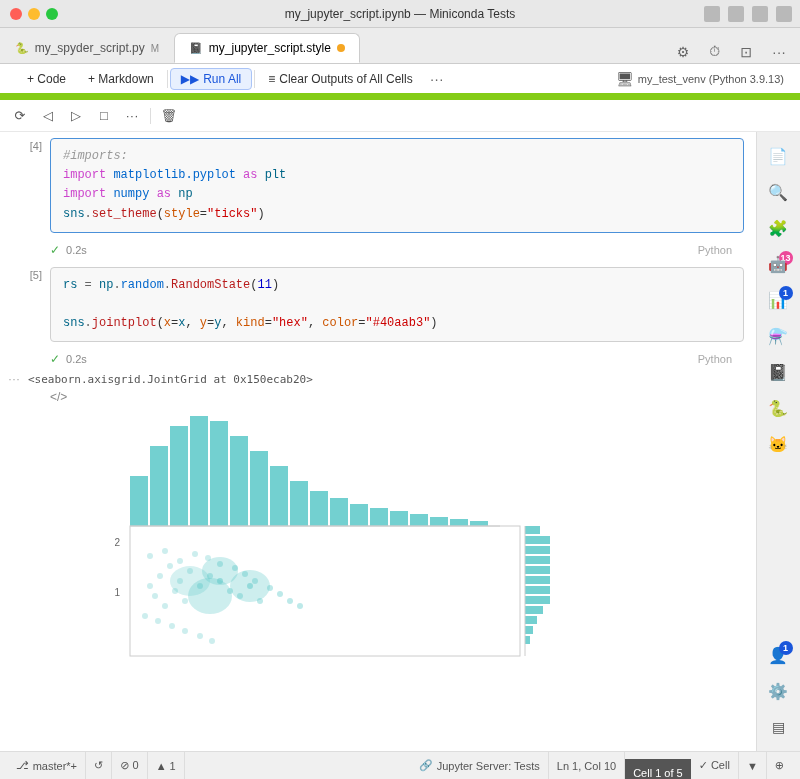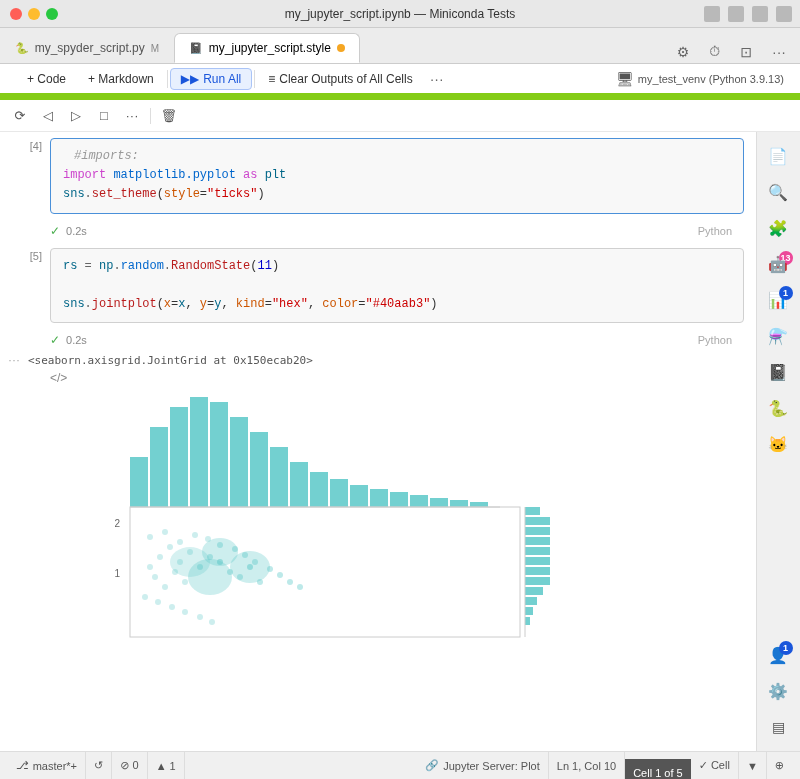--- a/index.html
+++ b/index.html
@@ -193,21 +193,21 @@
       border-color: #4a90d9;
     }
     .code-block {
       padding: 8px 12px;
       font-family: 'Menlo', 'Monaco', 'Courier New', monospace;
       font-size: 12px;
       line-height: 1.6;
       color: #333;
     }
     .code-line { display: block; }
-    .kw-comment { color: #999; font-style: italic; margin-left: 11px; }
+    .kw-comment { color: #999; font-style: italic; }
     .kw-import { color: #cc44cc; }
     .kw-module { color: #0066cc; }
     .kw-as { color: #cc44cc; }
     .kw-alias { color: #006688; }
     .kw-func { color: #b91c1c; }
     .kw-string { color: #cc0000; }
     .kw-num { color: #0000cc; }
     .kw-op { color: #666; }
 
     .cell-output {
@@ -370,20 +370,21 @@
 
     <div class="cell">
       <div class="cell-main">
         <div class="cell-gutter">
           <span style="color:#888; font-size:11px;">[4]</span>
         </div>
         <div class="cell-content active">
           <div class="code-block">
             <span class="code-line"><span class="kw-comment">#imports:</span></span>
             <span class="code-line"><span class="kw-import">import</span> <span class="kw-module">matplotlib.pyplot</span> <span class="kw-as">as</span> <span class="kw-alias">plt</span></span>
+            <span class="code-line"><span class="kw-import">import</span> <span class="kw-module">numpy</span> <span class="kw-as">as</span> <span class="kw-alias">np</span></span>
             <span class="code-line"><span class="kw-alias">sns</span><span class="kw-op">.</span><span class="kw-func">set_theme</span>(<span style="color:#cc5500;">style</span>=<span class="kw-string">"ticks"</span>)</span>
           </div>
         </div>
       </div>
       <div class="cell-output">
         <span class="output-check">✓</span>
         <span>0.2s</span>
         <span class="output-lang">Python</span>
       </div>
     </div>
@@ -570,21 +571,21 @@
   </div>
   <div class="status-item">
     <span>⊘ 0</span>
   </div>
   <div class="status-item">
     <span>▲ 1</span>
   </div>
   <div style="flex:1;"></div>
   <div class="status-item">
     <span>🔗</span>
-    <span>Jupyter Server: Plot</span>
+    <span>Jupyter Server: Tests</span>
   </div>
   <div class="status-item">
     <span>Ln 1, Col 10</span>
   </div>
   <div class="status-cell">
     <span>Cell 1 of 5</span>
   </div>
   <div class="status-item">
     <span>✓ Cell</span>
   </div>

